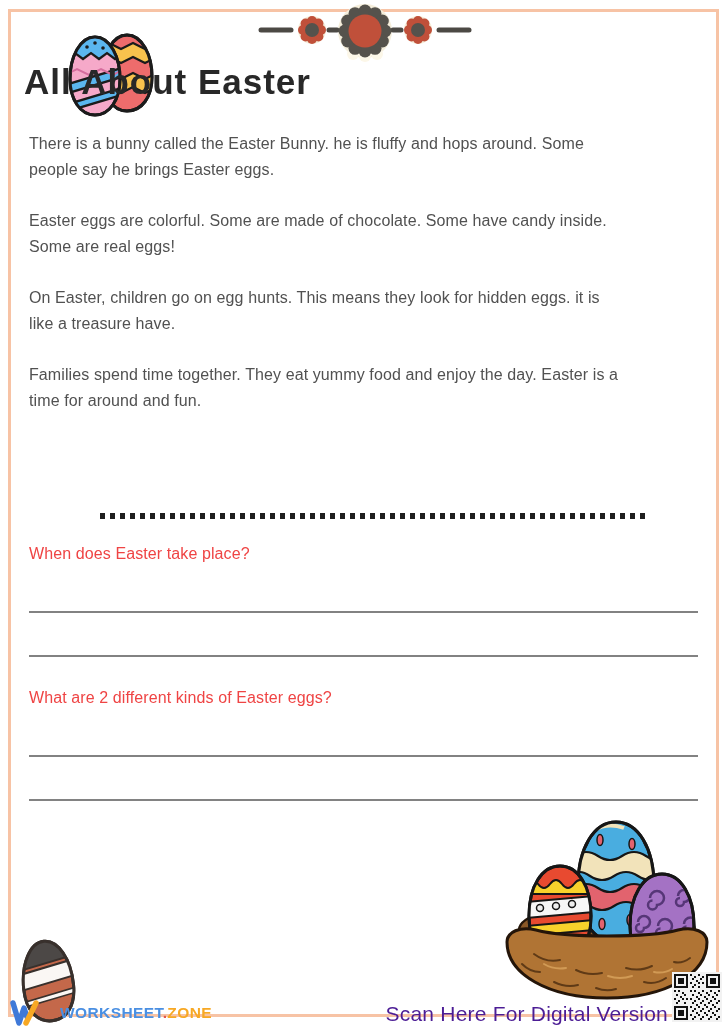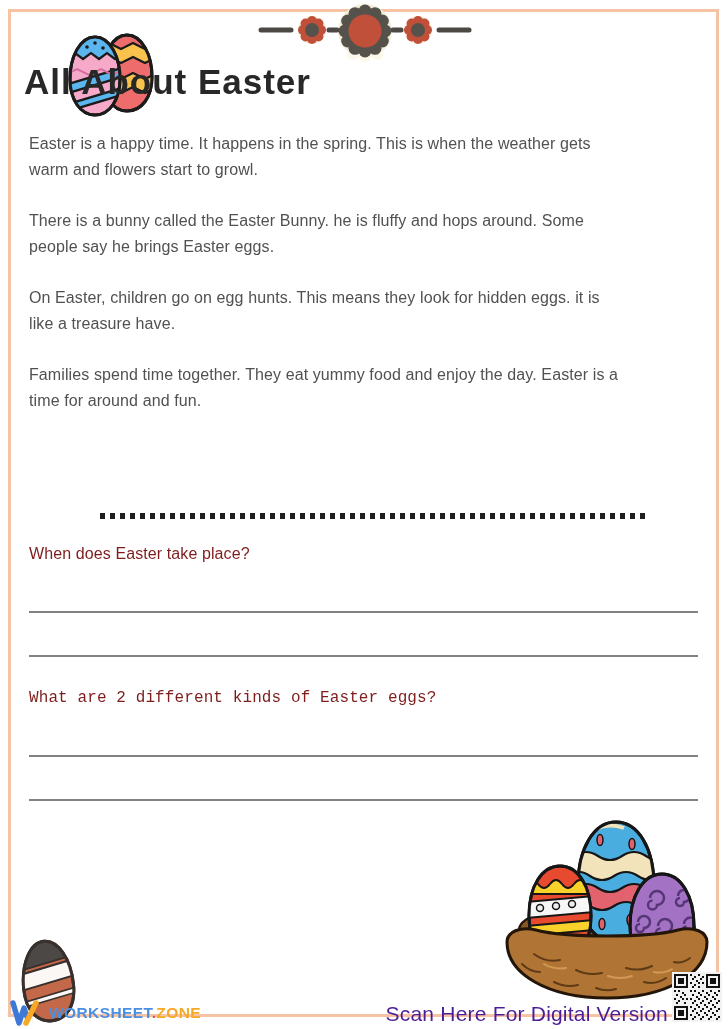--- a/index.html
+++ b/index.html
@@ -18,33 +18,33 @@
   .ornament{position:absolute;left:249px;top:4px;z-index:2;}
   .corner-eggs{position:absolute;left:57px;top:25px;z-index:2;}
   .passage{position:absolute;left:29px;top:131px;width:669px;z-index:2;}
   .para{margin:0 0 25px 0;font-size:16px;line-height:26px;color:#515151;letter-spacing:0.1px;}
   .pline{display:block;}
   .dotted-divider{
     position:absolute;left:100px;top:513px;width:548px;height:6px;z-index:2;
     background:repeating-linear-gradient(90deg,#1f1f1f 0 5px,transparent 5px 10px);
   }
   .question{
-    position:absolute;left:29px;width:669px;font-size:16px;color:#7f1d1d;
+    position:absolute;left:29px;width:669px;font-size:16px;color:#ef4444;
     letter-spacing:0.1px;z-index:2;
   }
-  .q1{top:545px;} .q2{top:689px;font-family:Liberation Mono, monospace;}
+  .q1{top:545px;} .q2{top:689px;}
   .answer-line{
     position:absolute;left:29px;width:669px;height:0;
     border-top:2px solid #828282;z-index:2;
   }
   .al1{top:611px;} .al2{top:655px;} .al3{top:755px;} .al4{top:799px;}
   .nest-illustration{position:absolute;left:498px;top:806px;z-index:3;}
   .bottom-egg{position:absolute;left:16px;top:937px;z-index:3;}
   .brand{
-    position:absolute;left:10px;top:1000px;display:flex;align-items:center;gap:9px;z-index:4;justify-content:space-between;
+    position:absolute;left:10px;top:1000px;display:flex;align-items:center;gap:20px;z-index:4;justify-content:space-between;
   }
   .brand-text{font-size:15.5px;font-weight:bold;letter-spacing:0.4px;white-space:nowrap;}
   .brand-word1{color:#4a8fe2;} .brand-sep{color:#e2574c;} .brand-word2{color:#f7a824;}
   .scan-label{
     position:absolute;right:60px;top:1002px;font-size:21px;color:#4c1d95;
     letter-spacing:0.2px;z-index:4;white-space:nowrap;
   }
   .qr{position:absolute;left:672px;top:972px;z-index:5;}
 </style>
 </head>
@@ -133,26 +133,26 @@
         <circle cx="126" cy="9.7" r="6.5"></circle>
         <circle cx="133.3" cy="17" r="6.5"></circle>
     </g>
     <circle cx="116" cy="27" r="16.5" fill="#c0503a"></circle>
   </svg>
 
   <div class="title">All About Easter</div>
 
   <div class="passage">
     <p class="para">
-      <span class="pline">Easter is a happy time. It happens in the spring. This is when the weather gets</span>
-      <span class="pline">warm and flowers start to growl.</span>
-    </p>
-    <p class="para">
       <span class="pline">There is a bunny called the Easter Bunny. he is fluffy and hops around. Some</span>
       <span class="pline">people say he brings Easter eggs.</span>
+    </p>
+    <p class="para">
+      <span class="pline">Easter eggs are colorful. Some are made of chocolate. Some have candy inside.</span>
+      <span class="pline">Some are real eggs!</span>
     </p>
     <p class="para">
       <span class="pline">On Easter, children go on egg hunts. This means they look for hidden eggs. it is</span>
       <span class="pline">like a treasure have.</span>
     </p>
     <p class="para">
       <span class="pline">Families spend time together. They eat yummy food and enjoy the day. Easter is a</span>
       <span class="pline">time for around and fun.</span>
     </p>
   </div>

